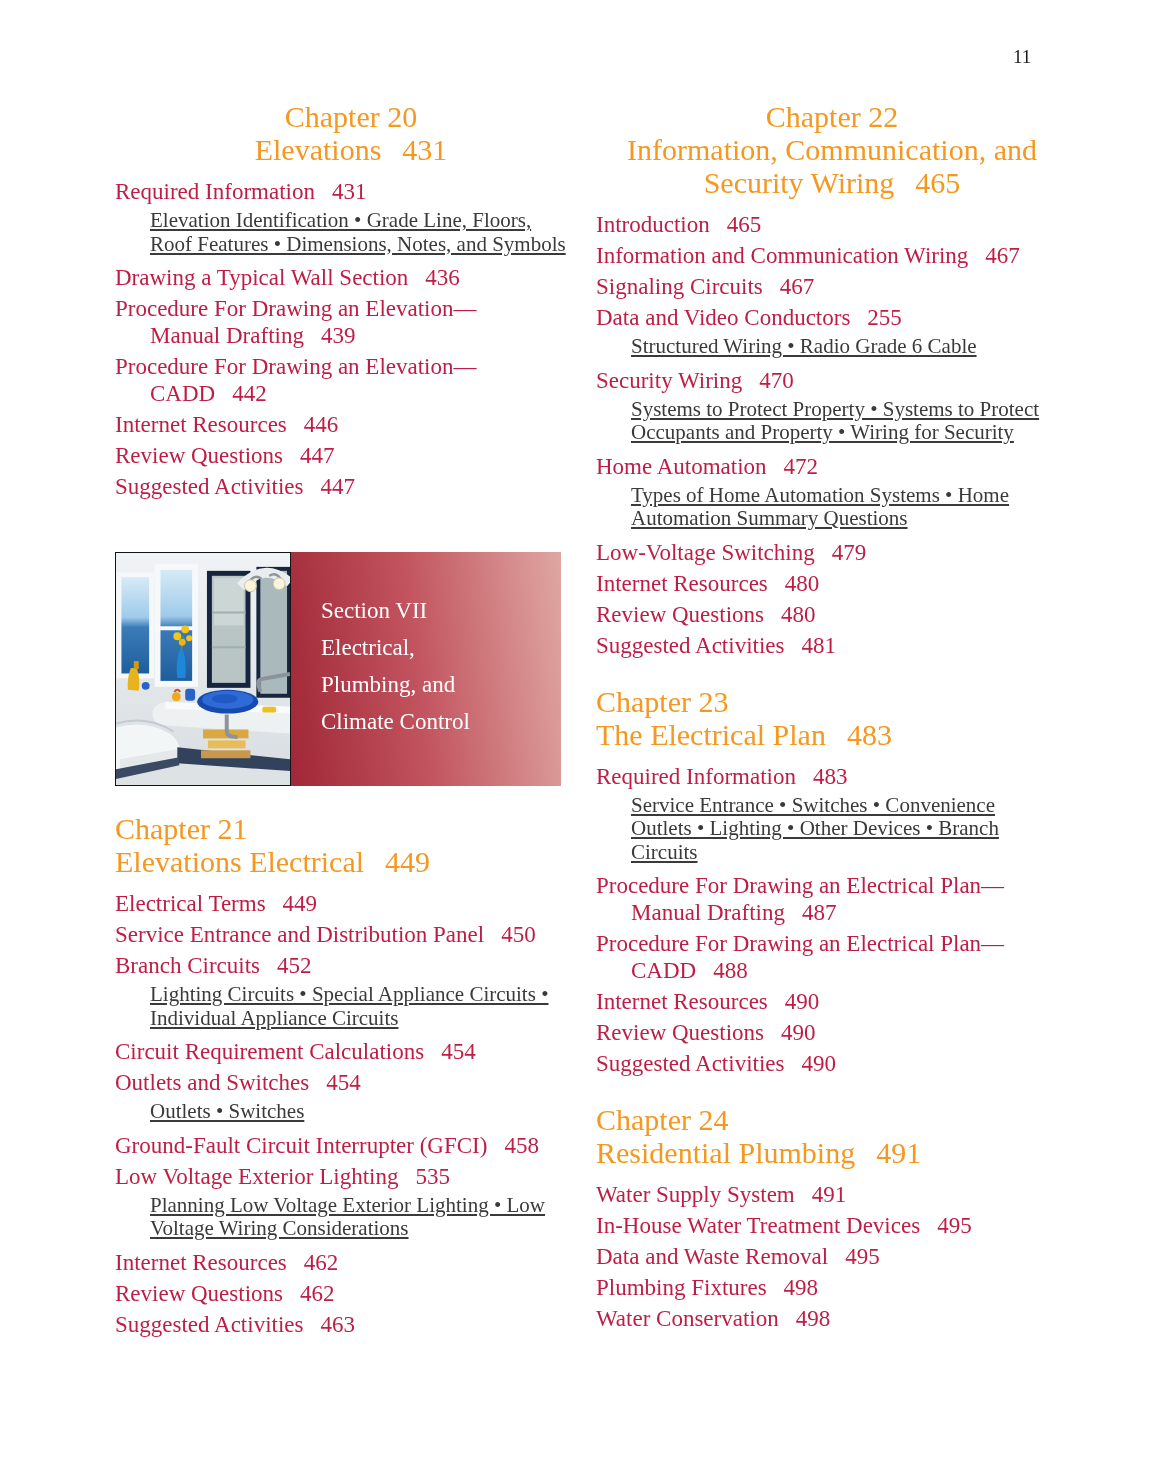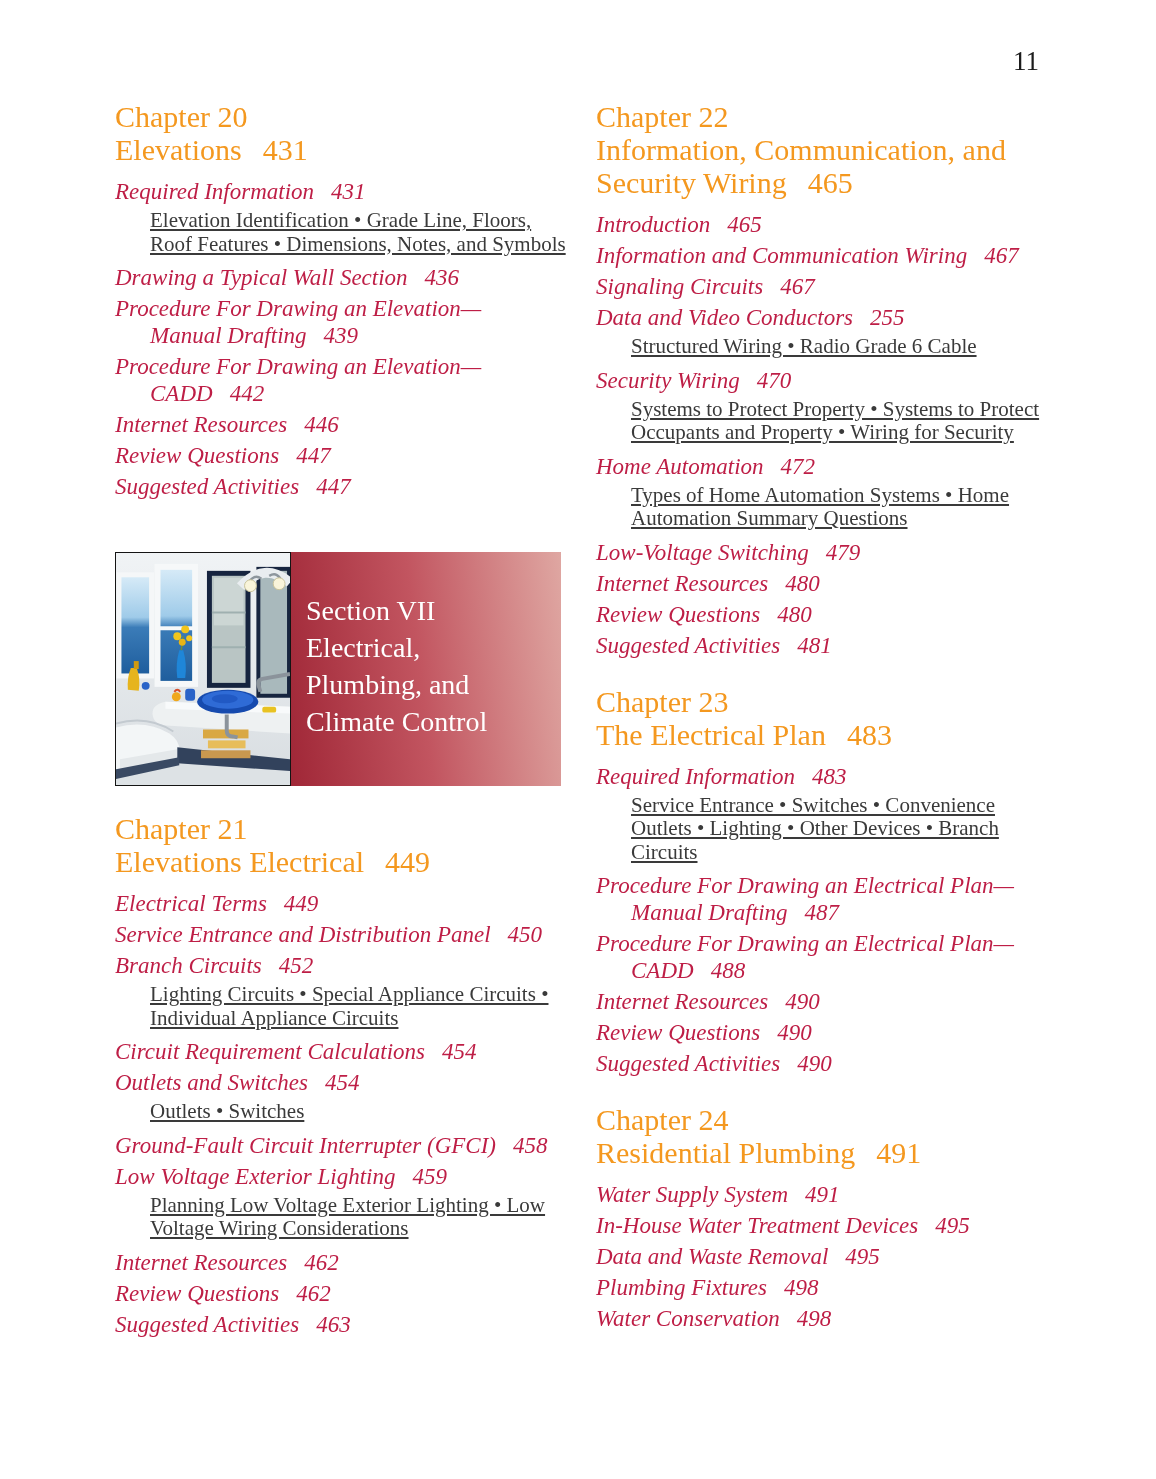--- a/index.html
+++ b/index.html
@@ -13,39 +13,39 @@
     --c-section-text: #FFFFFF;
   }
   * { margin:0; padding:0; box-sizing:border-box; }
   html,body { background:#ffffff; }
   body {
     width:1156px; height:1479px; position:relative; overflow:hidden;
     font-family:"Liberation Serif", serif;
   }
   .page-number {
     position:absolute; top:46px; left:1013px;
-    font-size:27px; color:var(--c-pagenum);
+    font-size:19px; color:var(--c-pagenum);
   }
   .col { position:absolute; top:100px; }
   .col-left  { left:115px; width:472px; }
   .col-right { left:596px; width:472px; }
 
   .chapter-heading {
     color:var(--c-chapter); font-size:30px; line-height:33px;
     margin:26px 0 12px 0;
   }
-  .col > .chapter-heading:first-child { margin-top:0; }
+  .col > .chapter-heading:first-child { margin-top:0;text-align:center; }
   .chapter-heading .line { white-space:nowrap; }
   .chapter-heading .pg { margin-left:21px; }
 
   .toc-entry {
     color:var(--c-entry); font-size:23px; line-height:27px;
     margin-bottom:4px;
   }
-  .toc-entry .line { white-space:nowrap;font-style:italic; }
+  .toc-entry .line { white-space:nowrap; }
   .toc-entry .line.cont { padding-left:35px; }
   .toc-entry .pg { margin-left:17px; }
 
   .sub-entry {
     color:var(--c-sub); font-size:21px; line-height:23.5px;
     padding-left:35px; margin:2px 0 8px 0;
   }
   .sub-entry .line { white-space:nowrap;text-decoration:underline; }
 
   .section-box {
@@ -54,22 +54,22 @@
   }
   .section-photo {
     width:176px; height:234px; flex:0 0 176px;
     border:1px solid #141414; background:#dfe4e7;
   }
   .section-photo svg { width:100%; height:100%; display:block; }
   .section-red {
     flex:1;
     background:linear-gradient(83deg, var(--c-grad-dark) 0%, var(--c-grad-mid) 48%, var(--c-grad-light) 100%);
     color:var(--c-section-text);
-    font-size:28px; line-height:37px;
-    padding:40px 0 0 15px;
+    font-size:23px; line-height:37px;
+    padding:40px 0 0 30px;
   }
   .section-red .line { white-space:nowrap; }
 </style>
 </head>
 <body>
 
 <div class="page-number">11</div>
 
 <div id="col-left" class="col col-left">
     <div class="chapter-heading">
@@ -210,21 +210,21 @@
     <div class="toc-entry">
       <div class="line"><span>Outlets and Switches</span><span class="pg">454</span></div>
     </div>
     <div class="sub-entry">
       <div class="line"><span>Outlets • Switches</span></div>
     </div>
     <div class="toc-entry">
       <div class="line"><span>Ground-Fault Circuit Interrupter (GFCI)</span><span class="pg">458</span></div>
     </div>
     <div class="toc-entry">
-      <div class="line"><span>Low Voltage Exterior Lighting</span><span class="pg">459</span></div>
+      <div class="line"><span>Low Voltage Exterior Lighting</span><span class="pg">535</span></div>
     </div>
     <div class="sub-entry">
       <div class="line"><span>Planning Low Voltage Exterior Lighting • Low</span></div>
       <div class="line"><span>Voltage Wiring Considerations</span></div>
     </div>
     <div class="toc-entry">
       <div class="line"><span>Internet Resources</span><span class="pg">462</span></div>
     </div>
     <div class="toc-entry">
       <div class="line"><span>Review Questions</span><span class="pg">462</span></div>

